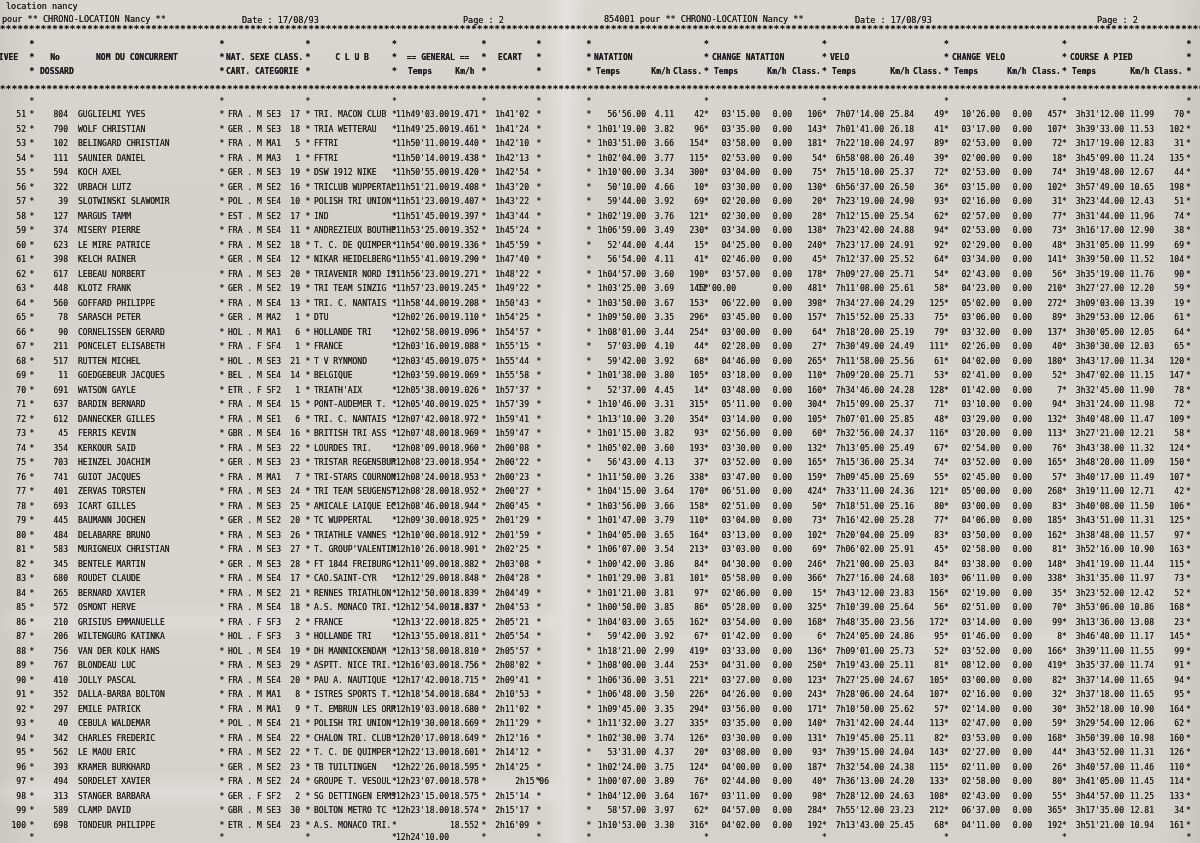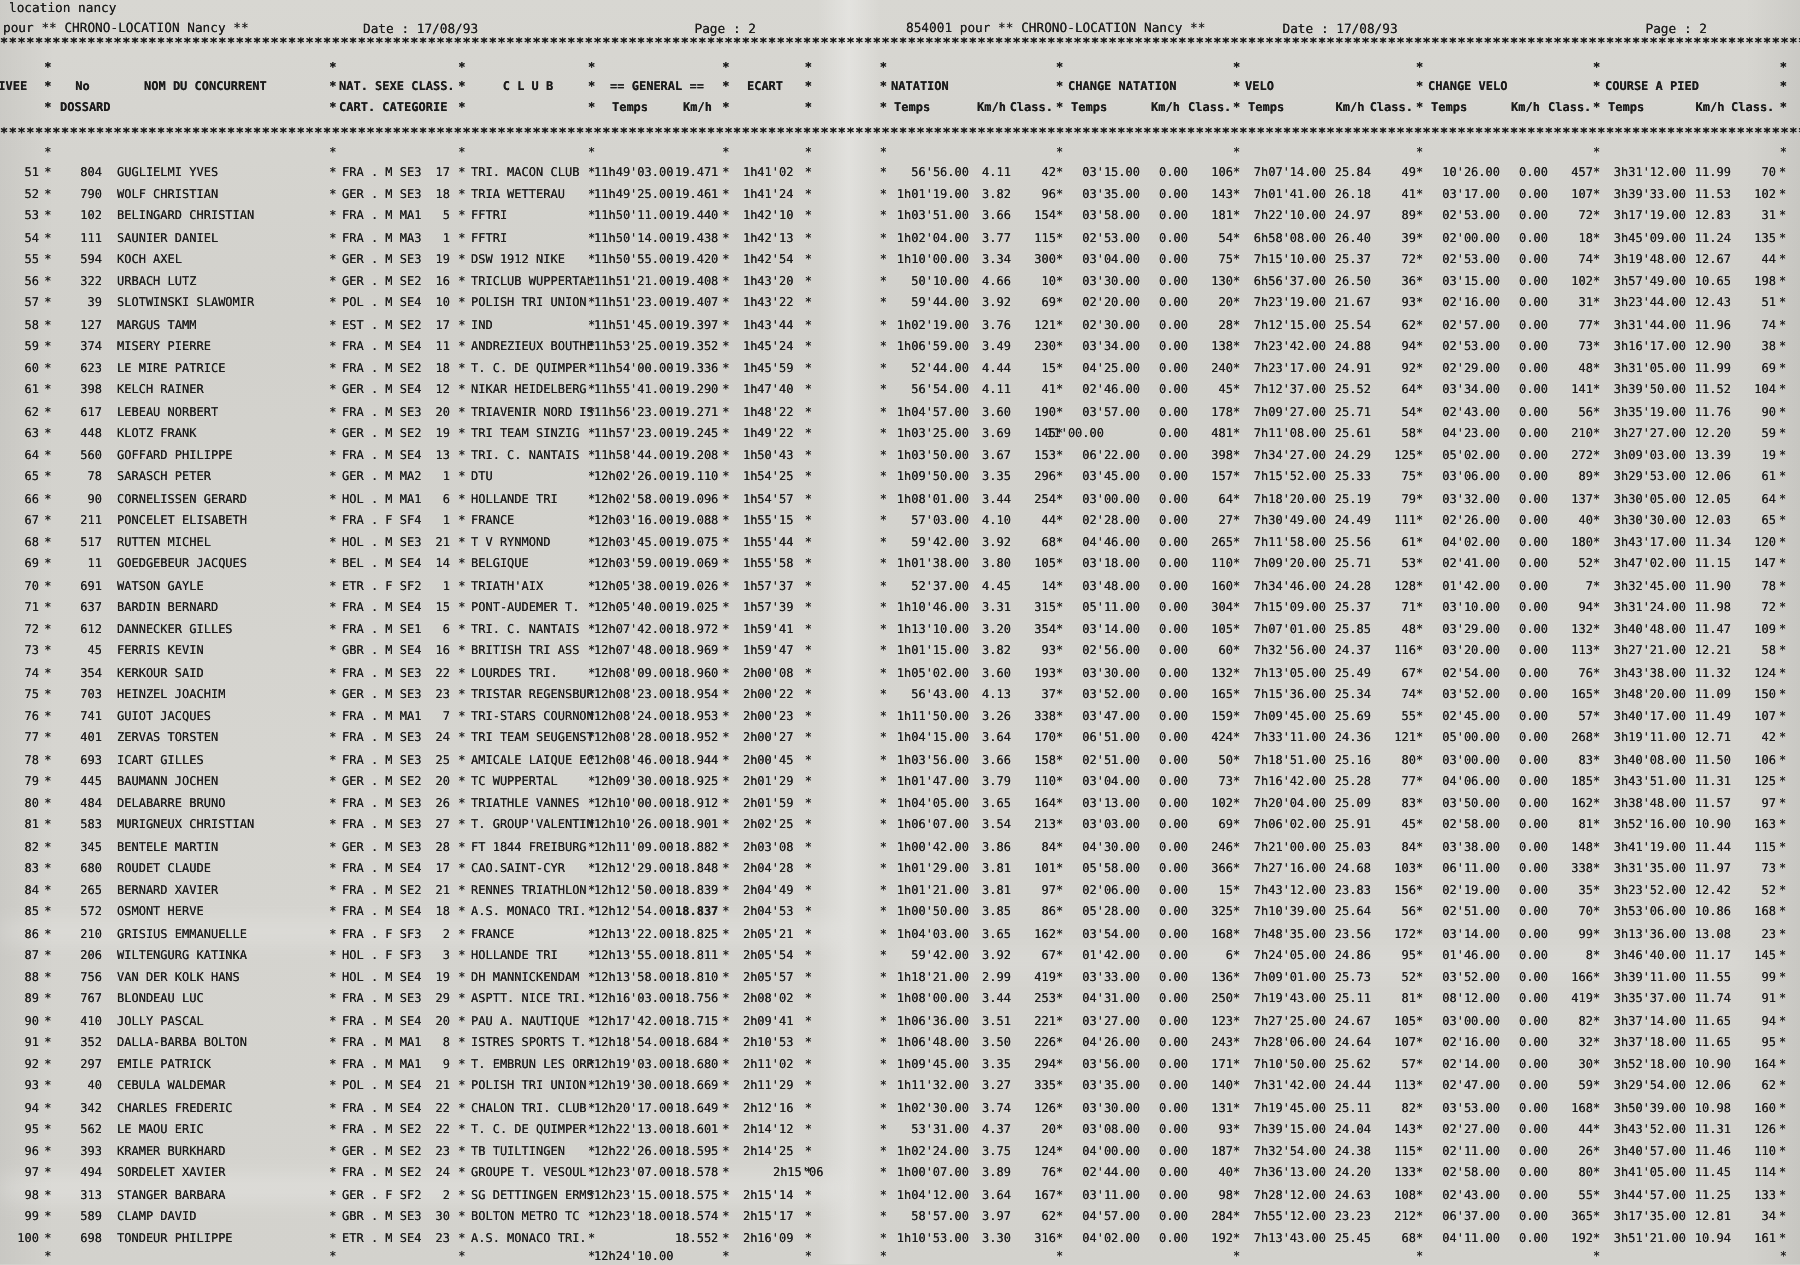--- a/index.html
+++ b/index.html
@@ -409,21 +409,21 @@
         <span class="cell txt ac" style="left: 586px; width: 6px;">*</span>
         <span class="cell txt ar" style="left: 594px; width: 52px;">59'44.00</span>
         <span class="cell txt ar" style="left: 650px; width: 24px;">3.92</span>
         <span class="cell txt ar" style="left: 678px; width: 26px;">69</span>
         <span class="cell txt" style="left: 704px; width: 5px;">*</span>
         <span class="cell txt ar" style="left: 712px; width: 48px;">02'20.00</span>
         <span class="cell txt ar" style="left: 764px; width: 28px;">0.00</span>
         <span class="cell txt ar" style="left: 796px; width: 26px;">20</span>
         <span class="cell txt" style="left: 822px; width: 5px;">*</span>
         <span class="cell txt ar" style="left: 830px; width: 54px;">7h23'19.00</span>
-        <span class="cell txt ar" style="left: 888px; width: 26px;">21.67</span>
+        <span class="cell txt ar" style="left: 888px; width: 26px;">24.90</span>
         <span class="cell txt ar" style="left: 918px; width: 26px;">93</span>
         <span class="cell txt" style="left: 944px; width: 5px;">*</span>
         <span class="cell txt ar" style="left: 952px; width: 48px;">02'16.00</span>
         <span class="cell txt ar" style="left: 1004px; width: 28px;">0.00</span>
         <span class="cell txt ar" style="left: 1036px; width: 26px;">31</span>
         <span class="cell txt" style="left: 1062px; width: 5px;">*</span>
         <span class="cell txt ar" style="left: 1070px; width: 54px;">3h23'44.00</span>
         <span class="cell txt ar" style="left: 1128px; width: 26px;">12.43</span>
         <span class="cell txt ar" style="left: 1158px; width: 26px;">51</span>
         <span class="cell txt" style="left: 1186px; width: 6px;">*</span>

